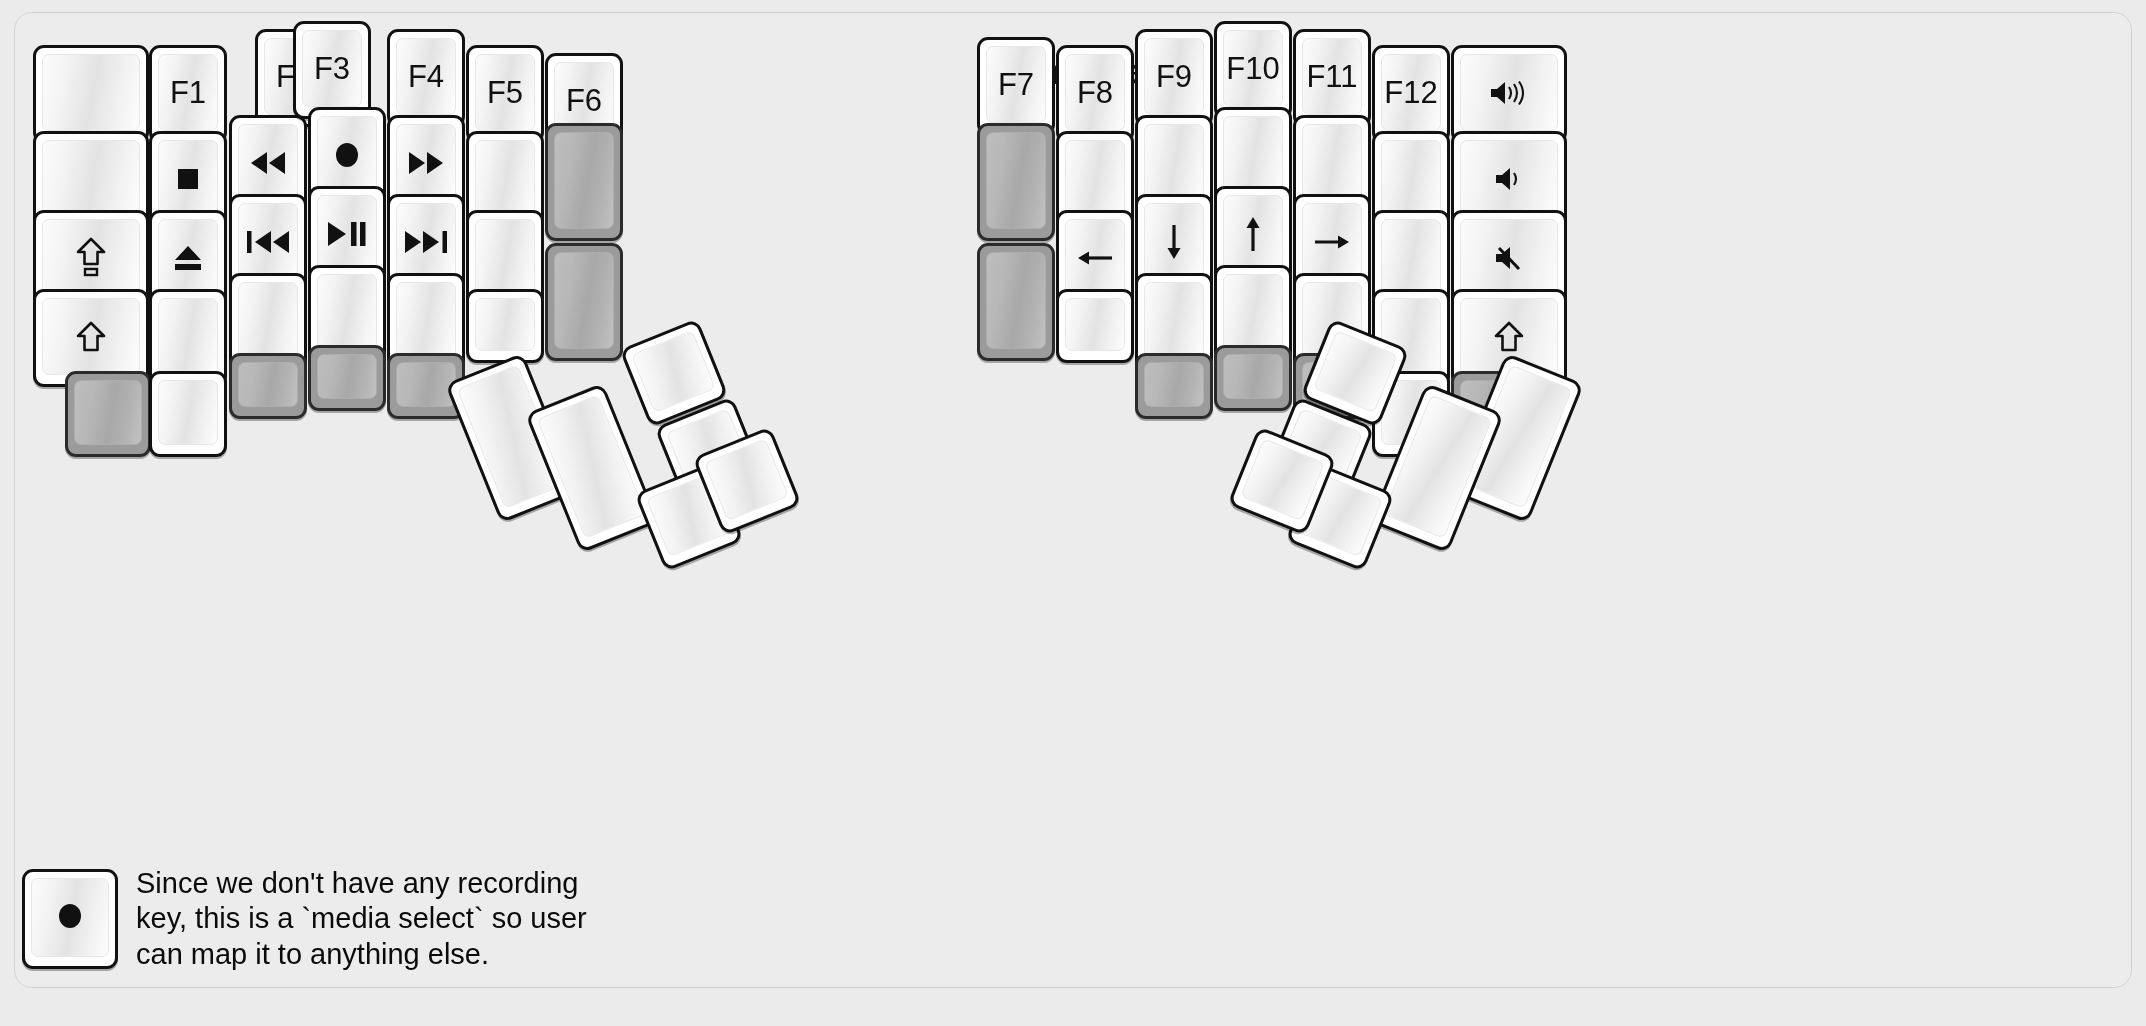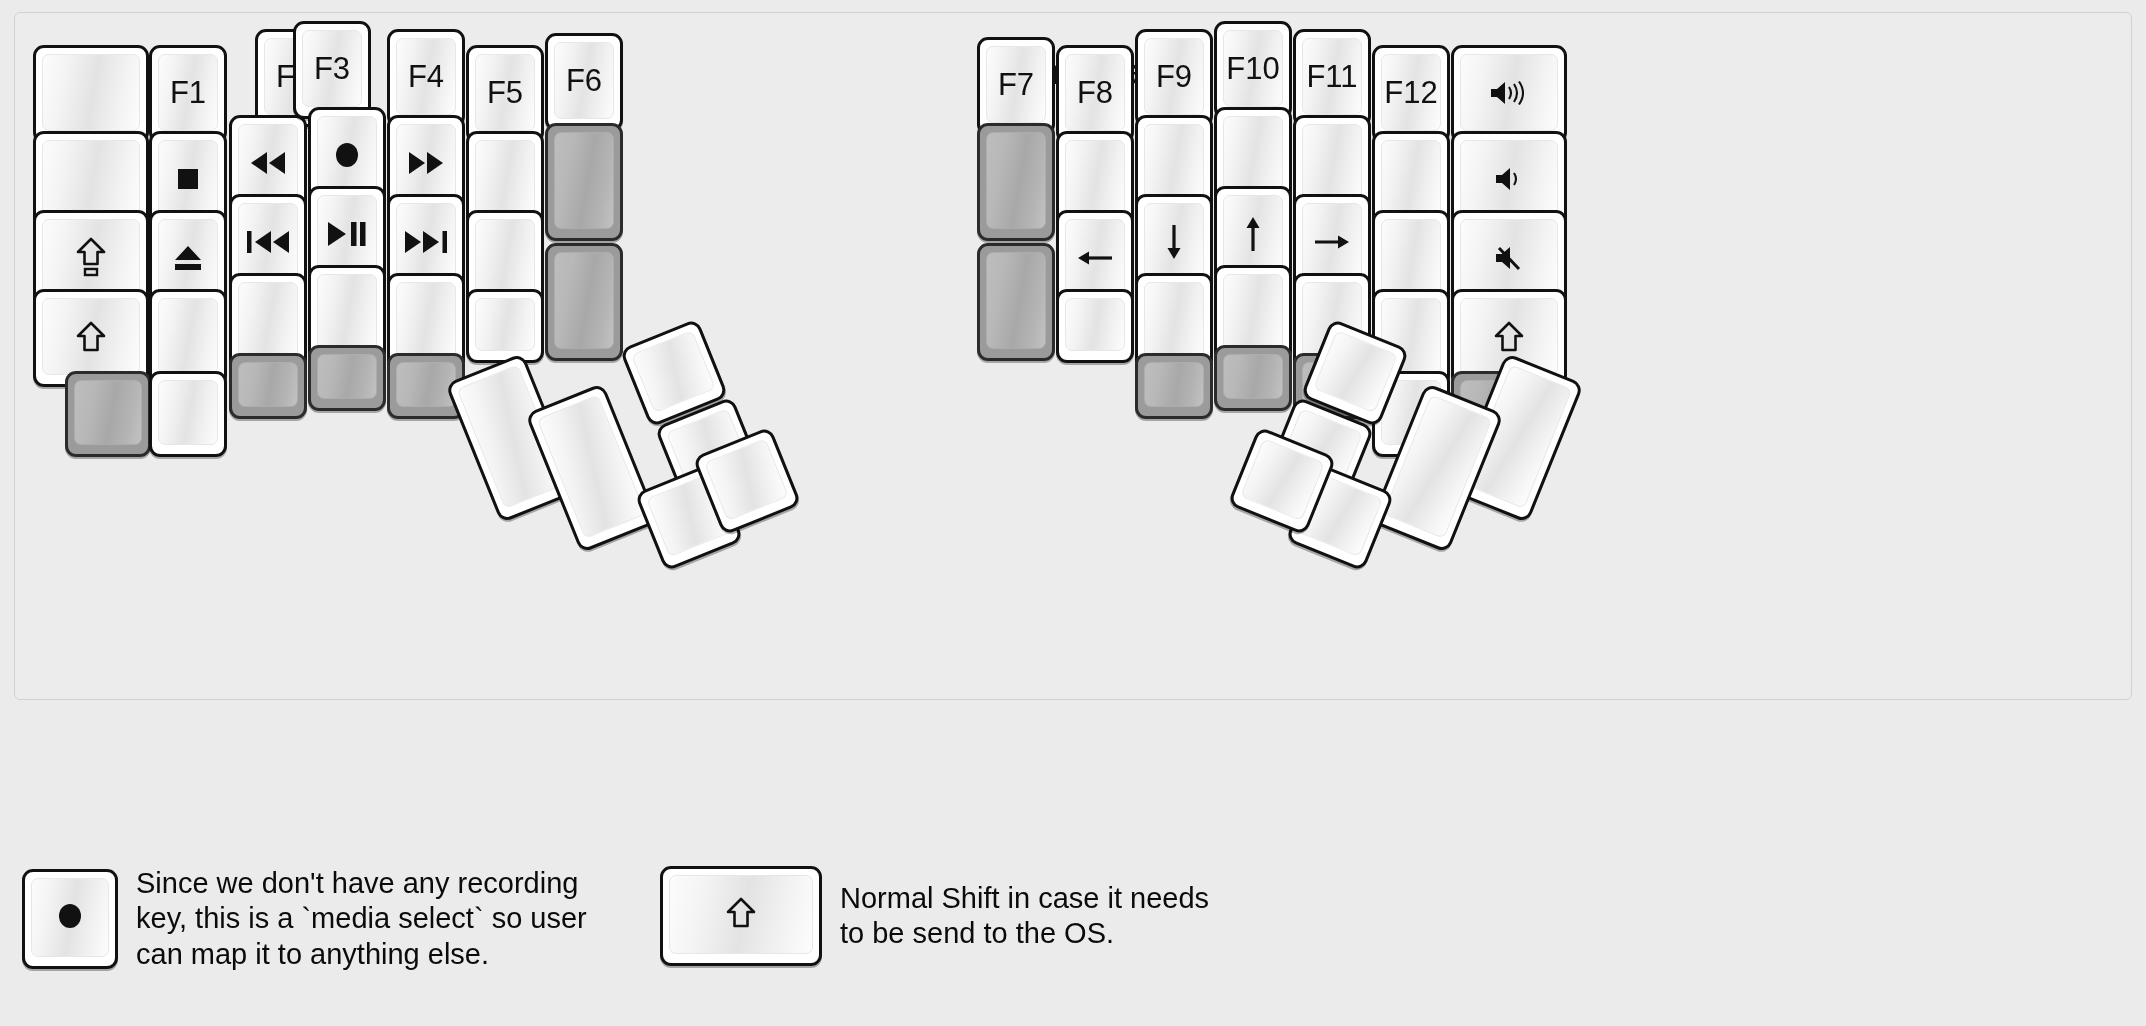--- a/index.html
+++ b/index.html
@@ -13,24 +13,24 @@
     width: 2146px;
     height: 1026px;
     background: #ebebeb;
     overflow: hidden;
   }
 
   
   #kb-panel {
     position: absolute;
     left: 14px; top: 12px;
-    width: 2118px; height: 688px;
+    width: 2118px; height: 976px;
     background: #ececec;
     border: 1px solid #d2d2d2;
-    border-radius: 6px;
+    border-radius: 18px;
   }
 
   
   #layer-title {
     position: absolute;
     left: 900px; top: 38px;
     width: 360px;
     text-align: center;
     font-size: 36px;
     color: #111;
@@ -301,21 +301,21 @@
         </div>
         <div class="key" style="left: 451px; top: 118px; width: 78px; height: 98px;">
           <div class="cap"></div>
         </div>
         <div class="key" style="left: 451px; top: 197px; width: 78px; height: 98px;">
           <div class="cap"></div>
         </div>
         <div class="key" style="left: 451px; top: 276px; width: 78px; height: 74px;">
           <div class="cap"></div>
         </div>
-        <div class="key" style="left: 530px; top: 20px; width: 78px; height: 98px;">
+        <div class="key" style="left: 530px; top: 40px; width: 78px; height: 98px;">
           <div class="cap">
             <span class="lbl">F6</span>
           </div>
         </div>
         <div class="key transparent" style="left: 530px; top: 110px; width: 78px; height: 118px;">
           <div class="cap"></div>
         </div>
         <div class="key transparent" style="left: 530px; top: 230px; width: 78px; height: 118px;">
           <div class="cap"></div>
         </div>
@@ -536,26 +536,15 @@
           <div class="cap">
             <span class="glyph"><svg width="30" height="30" viewBox="0 0 30 30">
                 <ellipse cx="15" cy="15" rx="11" ry="12" fill="#111"></ellipse>
               </svg></span>
           </div>
         </div>
         <div class="legend-text">Since we don't have any recording
 key, this is a `media select` so user
 can map it to anything else.</div>
       </div>
-      <div class="legend-item" style="left: 660px; top: 34px;">
-        <div class="legend-key" style="width: 162px; height: 100px;">
-          <div class="cap">
-            <span class="glyph"><svg width="30" height="34" viewBox="0 0 30 34">
-                <path d="M15 3 L28 16 L21.5 16 L21.5 30 L8.5 30 L8.5 16 L2 16 Z" fill="none" stroke="#111" stroke-width="2.6" stroke-linejoin="round"></path>
-              </svg></span>
-          </div>
-        </div>
-        <div class="legend-text">Normal Shift in case it needs
-to be send to the OS.</div>
-      </div>
     </div>
 
 </div>
 
 </body></html>

